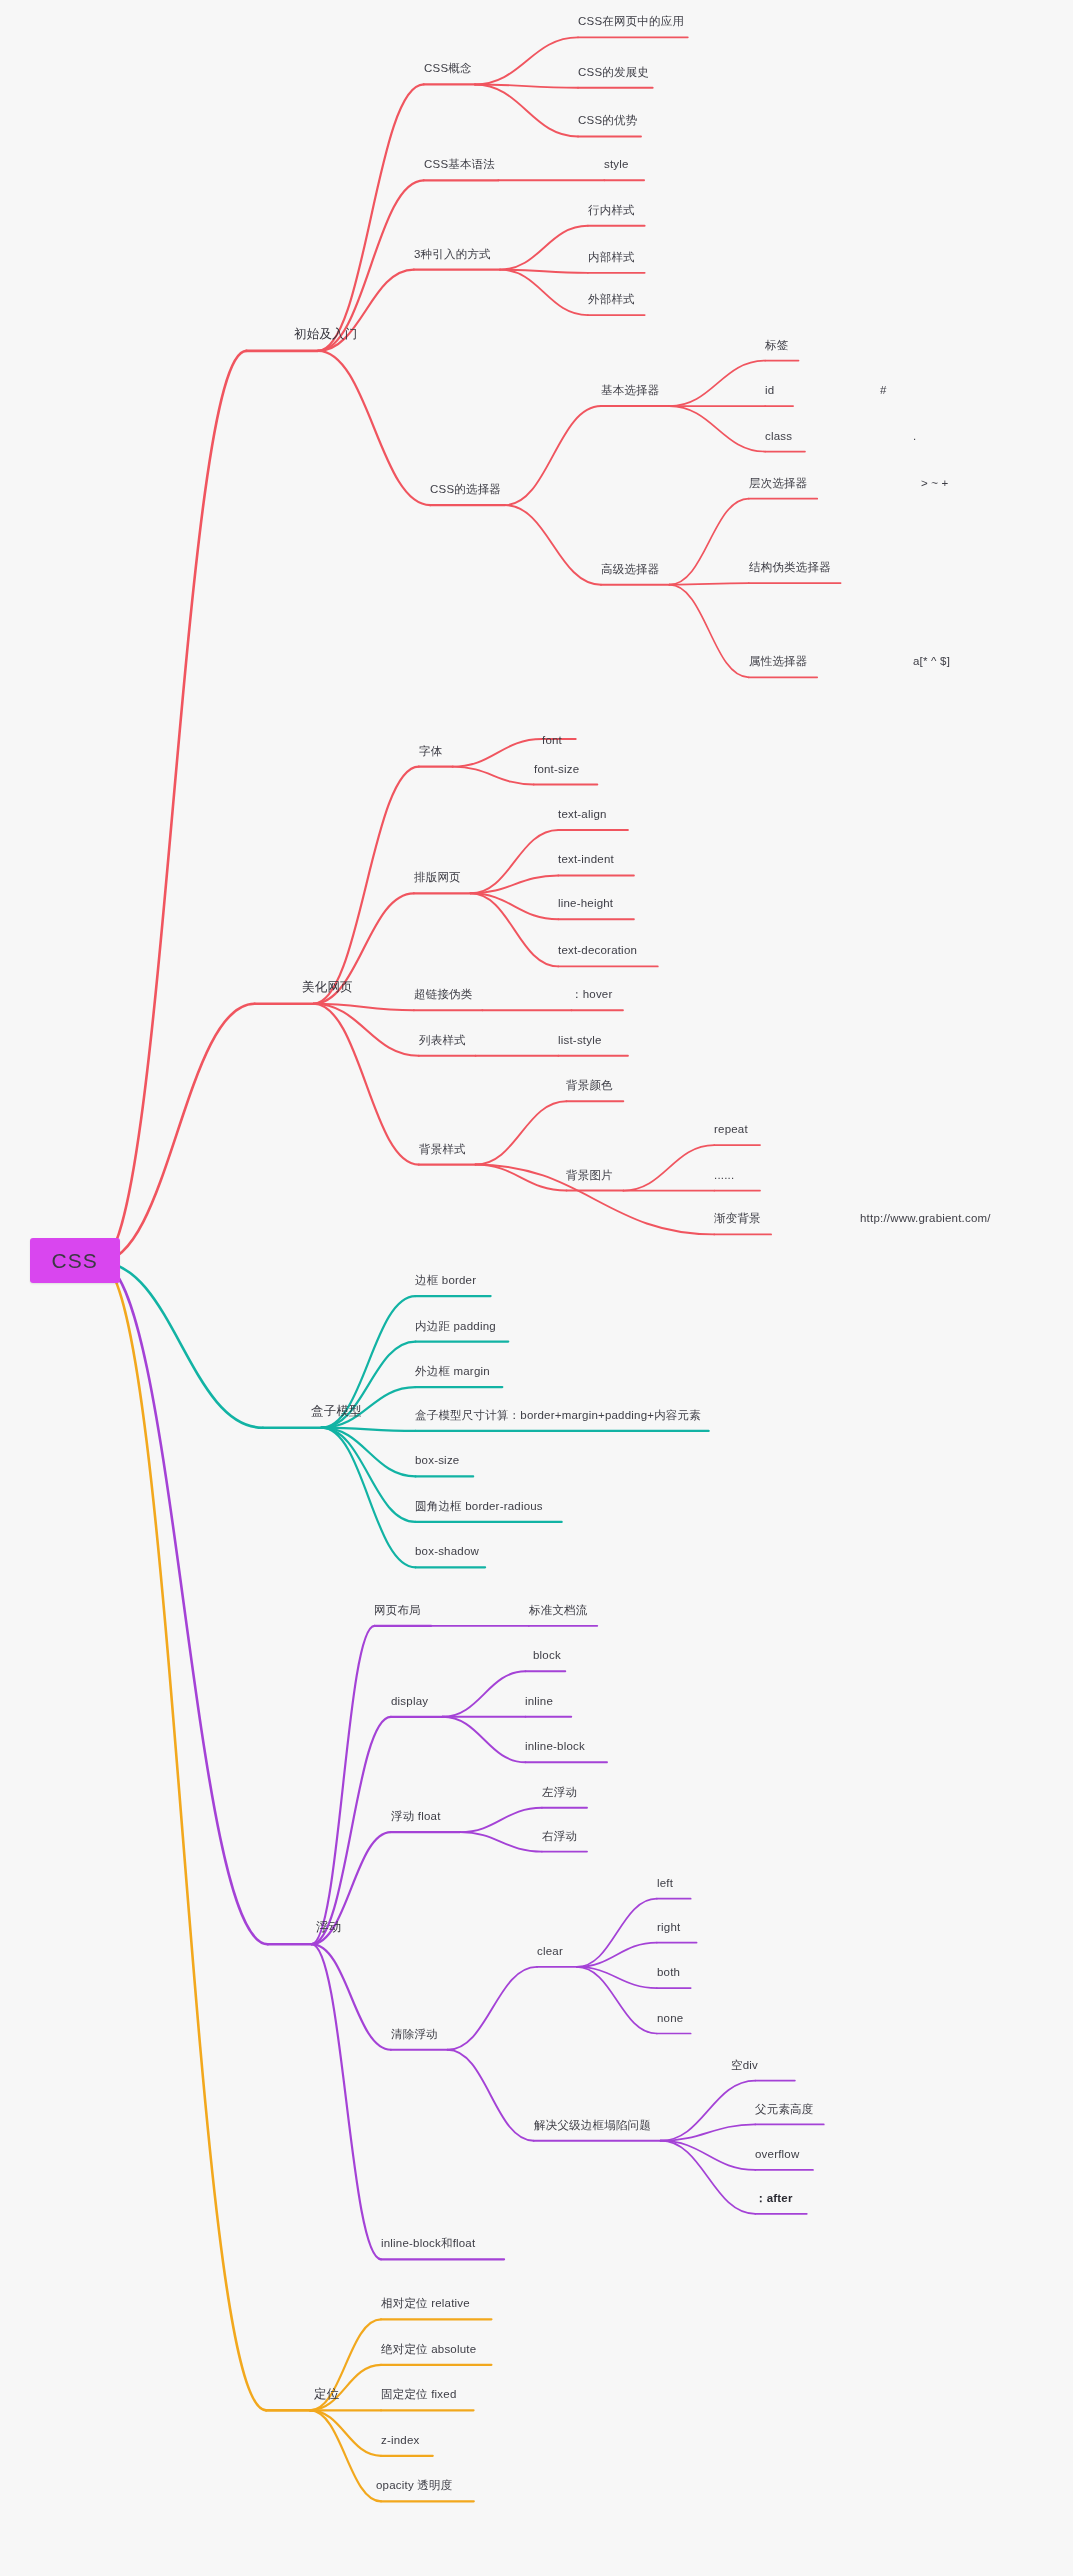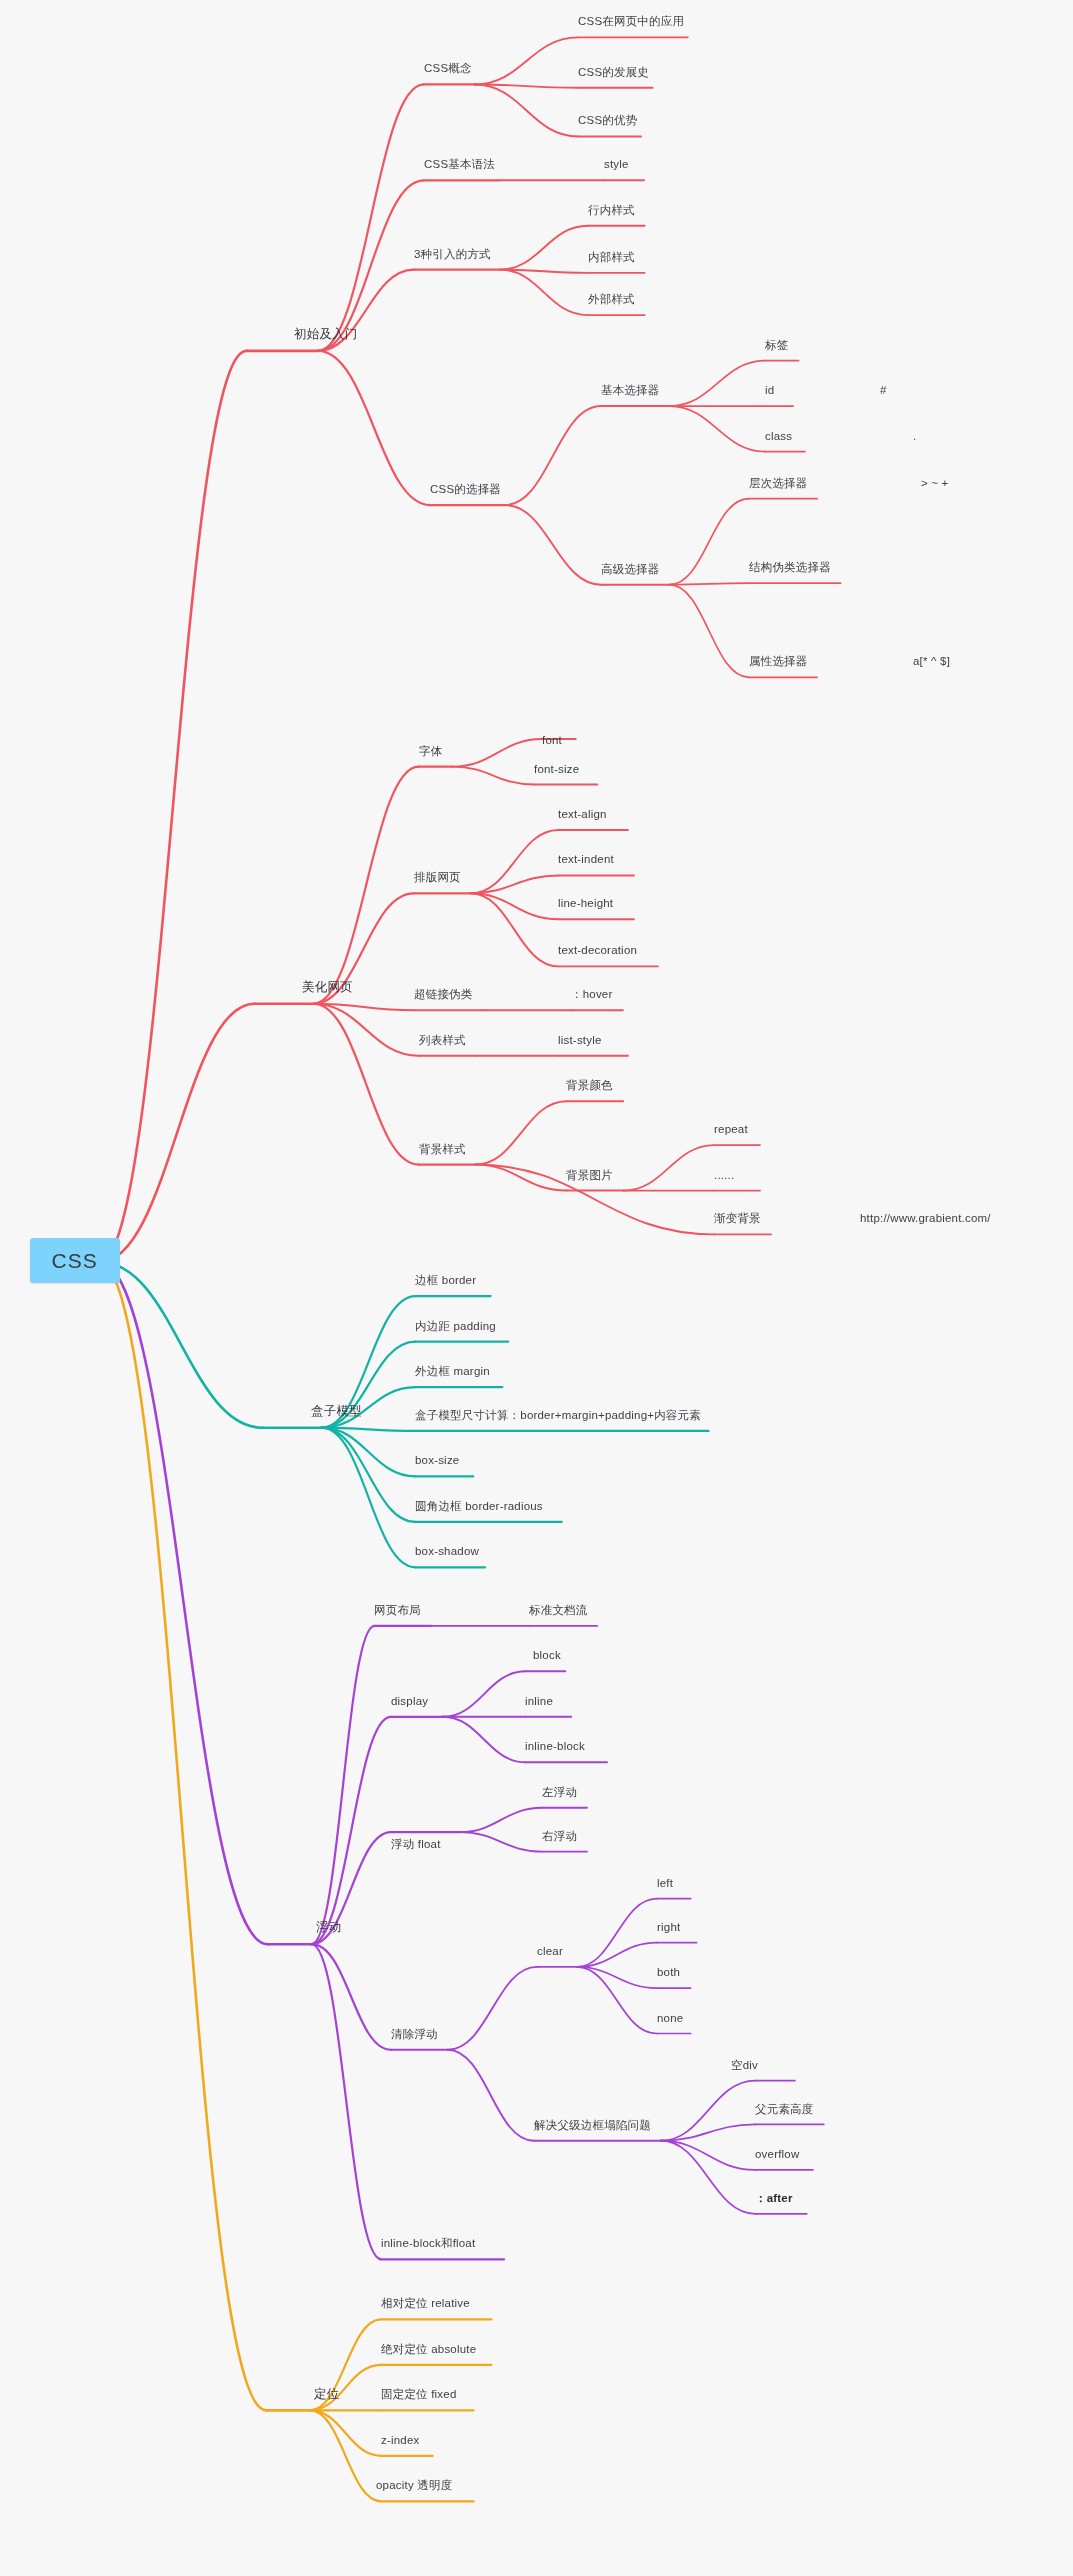--- a/index.html
+++ b/index.html
@@ -15,21 +15,21 @@
     position:absolute;
     font-size:11.5px;
     color:#3d3d45;
     white-space:nowrap;
     line-height:1.1;
     letter-spacing:0.2px;
   }
   .node-label.root {
     font-size:21px;
     color:#3a3a42;
-    background:#7dd3fc;
+    background:#d946ef;
     padding:11px 22px;
     border-radius:3px;
     box-shadow:0 1px 2px rgba(0,0,0,0.10);
     letter-spacing:1px;
   }
   .node-label.l1 { font-size:12.5px; color:#34343c;margin-left:48px; }
   .node-label.bold { font-weight:bold; color:#2b2b33; }
 </style>
 </head>
 <body>
@@ -242,21 +242,21 @@
     <div class="node-label " style="left: 415px; top: 1454px;">box-size</div>
     <div class="node-label " style="left: 415px; top: 1500px;">圆角边框 border-radious</div>
     <div class="node-label " style="left: 415px; top: 1545px;">box-shadow</div>
     <div class="node-label l1" style="left: 268px; top: 1921px;">浮动</div>
     <div class="node-label " style="left: 374px; top: 1604px;">网页布局</div>
     <div class="node-label " style="left: 529px; top: 1604px;">标准文档流</div>
     <div class="node-label " style="left: 391px; top: 1695px;">display</div>
     <div class="node-label " style="left: 525px; top: 1649px; padding-left: 8px;">block</div>
     <div class="node-label " style="left: 525px; top: 1695px;">inline</div>
     <div class="node-label " style="left: 525px; top: 1740px;">inline-block</div>
-    <div class="node-label " style="left: 391px; top: 1810px; margin-top: 28px;">浮动 float</div>
+    <div class="node-label " style="left: 391px; top: 1810px;">浮动 float</div>
     <div class="node-label " style="left: 542px; top: 1786px;">左浮动</div>
     <div class="node-label " style="left: 542px; top: 1830px;">右浮动</div>
     <div class="node-label " style="left: 391px; top: 2028px;">清除浮动</div>
     <div class="node-label " style="left: 537px; top: 1945px;">clear</div>
     <div class="node-label " style="left: 657px; top: 1877px;">left</div>
     <div class="node-label " style="left: 657px; top: 1921px;">right</div>
     <div class="node-label " style="left: 657px; top: 1966px;">both</div>
     <div class="node-label " style="left: 657px; top: 2012px;">none</div>
     <div class="node-label " style="left: 534px; top: 2119px;">解决父级边框塌陷问题</div>
     <div class="node-label " style="left: 731px; top: 2059px;">空div</div>

